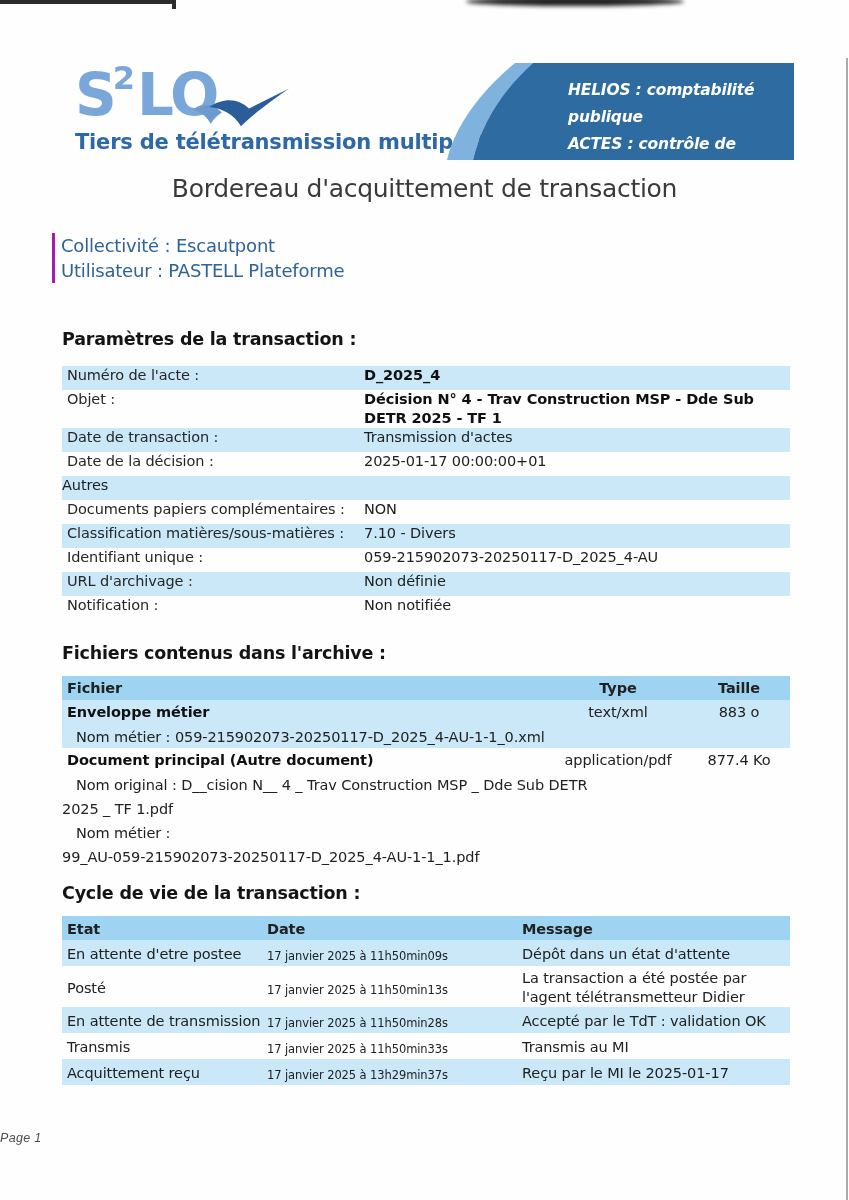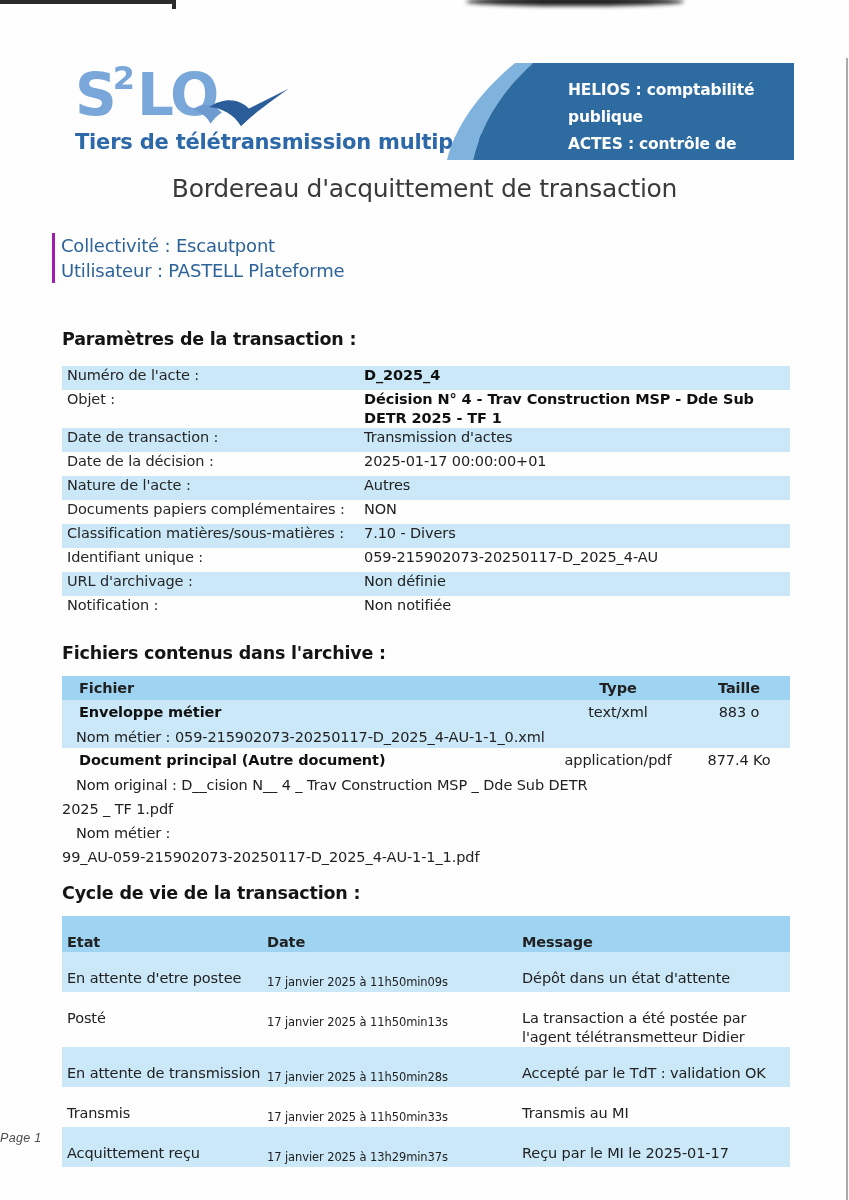--- a/index.html
+++ b/index.html
@@ -14,21 +14,21 @@
 
   
   .logo{position:absolute;left:75px;top:66px;}
   .logo-word{position:relative;font-weight:bold;color:#79a7d9;line-height:1;white-space:nowrap;}
   .ls{font-size:58px;letter-spacing:-2px;}
   .l2{font-size:32px;position:relative;top:-20px;left:-2px;}
   .swoosh{position:absolute;left:118px;top:18px;width:96px;height:46px;}
   .tagline{margin-top:6px;font-size:21px;font-weight:bold;color:#2d68a8;letter-spacing:-0.2px;}
 
   
-  .proto{position:absolute;left:446px;top:63px;width:348px;height:97px;}
+  .proto{position:absolute;left:446px;top:63px;width:348px;height:97px;font-style:italic;}
   .proto svg{position:absolute;inset:0;}
   .proto-text{position:absolute;left:122px;top:14px;color:#fff;font-size:15.5px;font-weight:bold;line-height:27px;letter-spacing:-0.2px;}
 
   .doc-title{position:absolute;left:0;top:174px;width:100%;text-align:center;
              font-size:25px;color:#3a3a3a;letter-spacing:-0.3px;}
 
   .context{position:absolute;left:52px;top:233px;border-left:3px solid #a21caf;padding-left:6px;
            color:#2d6399;font-size:18px;line-height:25px;letter-spacing:-0.2px;}
 
   .sec-h{position:absolute;left:62px;font-size:17.5px;font-weight:bold;color:#141414;letter-spacing:-0.2px;}
@@ -42,27 +42,27 @@
   .t-cycle{top:916px;}
   .shade{background:#cae8f8;}
   .band{background:#9ed4f2;font-weight:bold;}
   .bold{font-weight:bold;color:#101010;}
 
   .prow{display:flex;align-items:flex-start;min-height:24px;padding-top:0;box-sizing:border-box;}
   .plabel{flex:none;width:302px;padding-left:5px;box-sizing:border-box;color:#262626;}
   .pvalue{flex:1;}
 
   .fhead,.fline{display:flex;align-items:flex-start;min-height:24px;padding-top:3px;box-sizing:border-box;}
-  .fc-name{flex:1;padding-left:17px;}
+  .fc-name{flex:1;padding-left:5px;}
   .fc-type{flex:none;width:140px;text-align:center;}
   .fc-size{flex:none;width:102px;text-align:center;}
   .fdetail{min-height:24px;padding-top:4px;box-sizing:border-box;}
   .indent{padding-left:14px;}
 
-  .lhead,.lrow{display:flex;align-items:flex-start;min-height:24px;padding-top:17px;box-sizing:border-box;}
+  .lhead,.lrow{display:flex;align-items:center;min-height:24px;padding-top:3px;box-sizing:border-box;}
   .lc-etat{flex:none;width:205px;padding-left:5px;box-sizing:border-box;}
   .lc-date{flex:none;width:255px;}
   .lc-msg{flex:1;padding-right:4px;}
   .lrow .lc-date{font-size:11.5px;padding-top:4px;letter-spacing:-0.1px;}
 
   .footer{position:absolute;left:0;top:1131px;width:100%;text-align:left;
           font-family:"Liberation Sans","DejaVu Sans",sans-serif;
           font-style:italic;font-size:12.5px;color:#4d4d4d;letter-spacing:0.3px;}
 </style>
 </head>
@@ -115,21 +115,20 @@
       </div>
       <div class="prow shade">
         <span class="plabel">Date de transaction :</span>
         <span class="pvalue">Transmission d'actes</span>
       </div>
       <div class="prow">
         <span class="plabel">Date de la décision :</span>
         <span class="pvalue">2025-01-17 00:00:00+01</span>
       </div>
       <div class="prow shade">
-        <span class="plabel">Nature de l'acte :</span>
         <span class="pvalue">Autres</span>
       </div>
       <div class="prow">
         <span class="plabel">Documents papiers complémentaires :</span>
         <span class="pvalue">NON</span>
       </div>
       <div class="prow shade">
         <span class="plabel">Classification matières/sous-matières :</span>
         <span class="pvalue">7.10 - Divers</span>
       </div>

